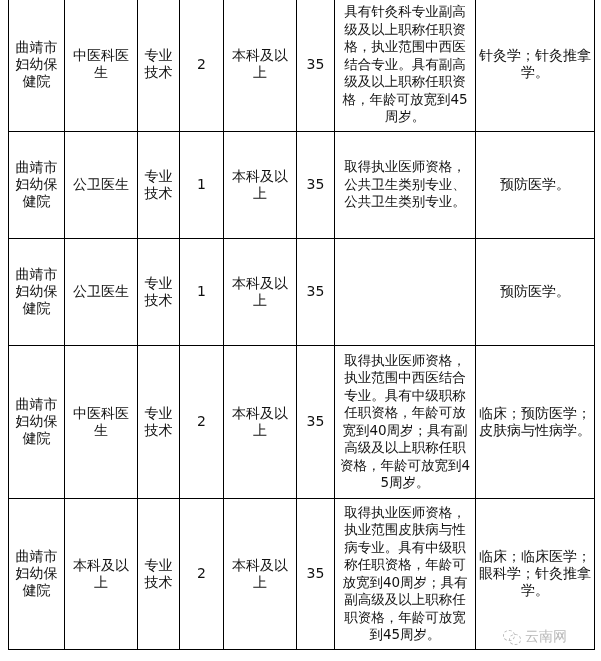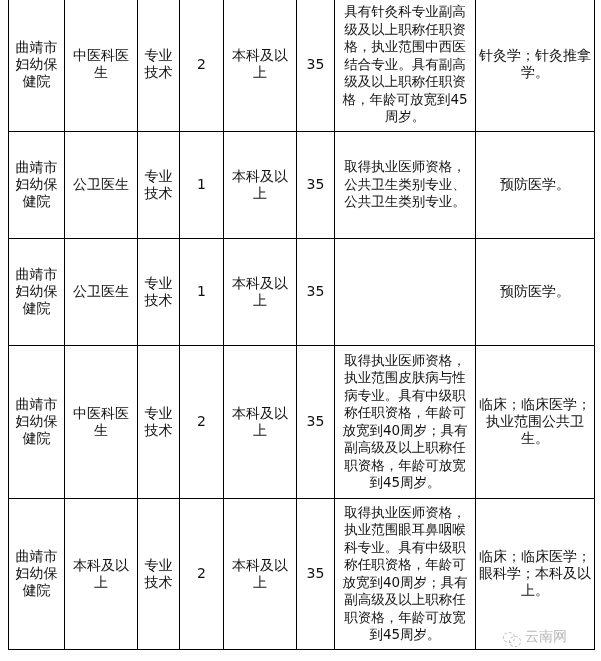--- a/index.html
+++ b/index.html
@@ -41,21 +41,21 @@
     line-height: 17.5px;
     padding: 0 3px;
   }
   td.major { font-size: 14px; line-height: 17px; }
   td.num { font-size: 14px; }
   .watermark {
     position: absolute;
     left: 503px;
     top: 628px;
     display: flex;
-    align-items: flex-end;
+    align-items: center;
     gap: 4px;
     color: #b8b8b8;
     font-size: 14px;
   }
   .wm-icon {
     width: 18px;
     height: 14px;
     position: relative;
   }
   .wm-icon span {
@@ -112,32 +112,32 @@
         <td class="req"></td>
         <td class="major">预防医学。</td>
       </tr>
       <tr style="height:153px">
         <td>曲靖市妇幼保健院</td>
         <td>中医科医生</td>
         <td>专业技术</td>
         <td class="num">2</td>
         <td>本科及以上</td>
         <td class="num">35</td>
-        <td class="req">取得执业医师资格，执业范围皮肤病与性病专业。具有中级职称任职资格，年龄可放宽到40周岁；具有副高级及以上职称任职资格，年龄可放宽到45周岁。</td>
-        <td class="major">临床；临床医学；执业范围公共卫生。</td>
+        <td class="req">取得执业医师资格，执业范围中西医结合专业。具有中级职称任职资格，年龄可放宽到40周岁；具有副高级及以上职称任职资格，年龄可放宽到45周岁。</td>
+        <td class="major">临床；预防医学；皮肤病与性病学。</td>
       </tr>
       <tr style="height:151px">
         <td>曲靖市妇幼保健院</td>
         <td>本科及以上</td>
         <td>专业技术</td>
         <td class="num">2</td>
         <td>本科及以上</td>
         <td class="num">35</td>
-        <td class="req">取得执业医师资格，执业范围眼耳鼻咽喉科专业。具有中级职称任职资格，年龄可放宽到40周岁；具有副高级及以上职称任职资格，年龄可放宽到45周岁。</td>
-        <td class="major">临床；临床医学；眼科学；本科及以上。</td>
+        <td class="req">取得执业医师资格，执业范围皮肤病与性病专业。具有中级职称任职资格，年龄可放宽到40周岁；具有副高级及以上职称任职资格，年龄可放宽到45周岁。</td>
+        <td class="major">临床；临床医学；眼科学；针灸推拿学。</td>
       </tr>
     </tbody>
   </table>
 </div>
 
 <div class="watermark">
   <span class="wm-icon">
     <span class="b1"></span>
       <span class="b2"></span>
   </span>

